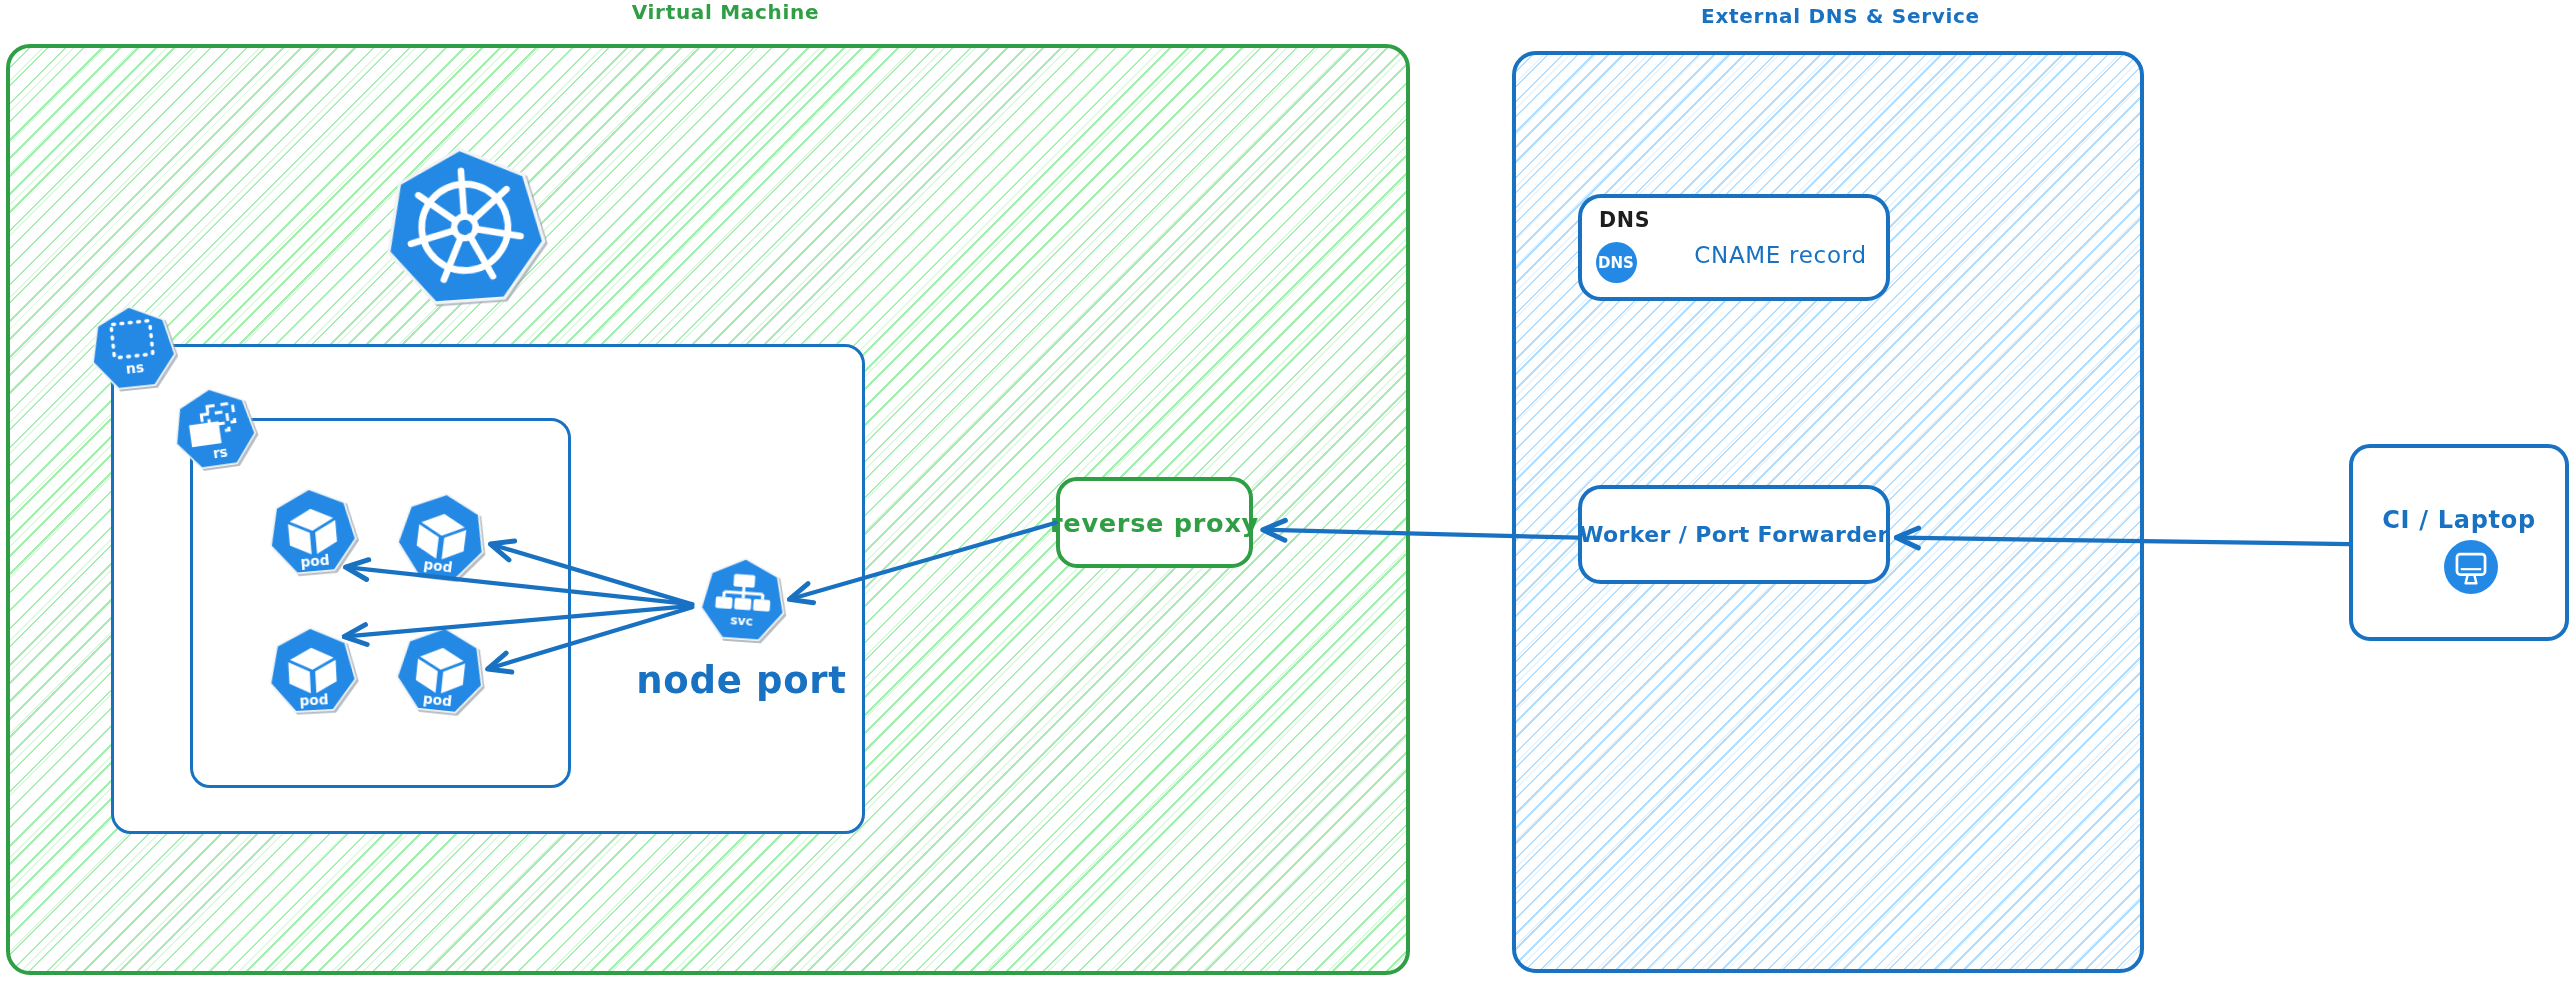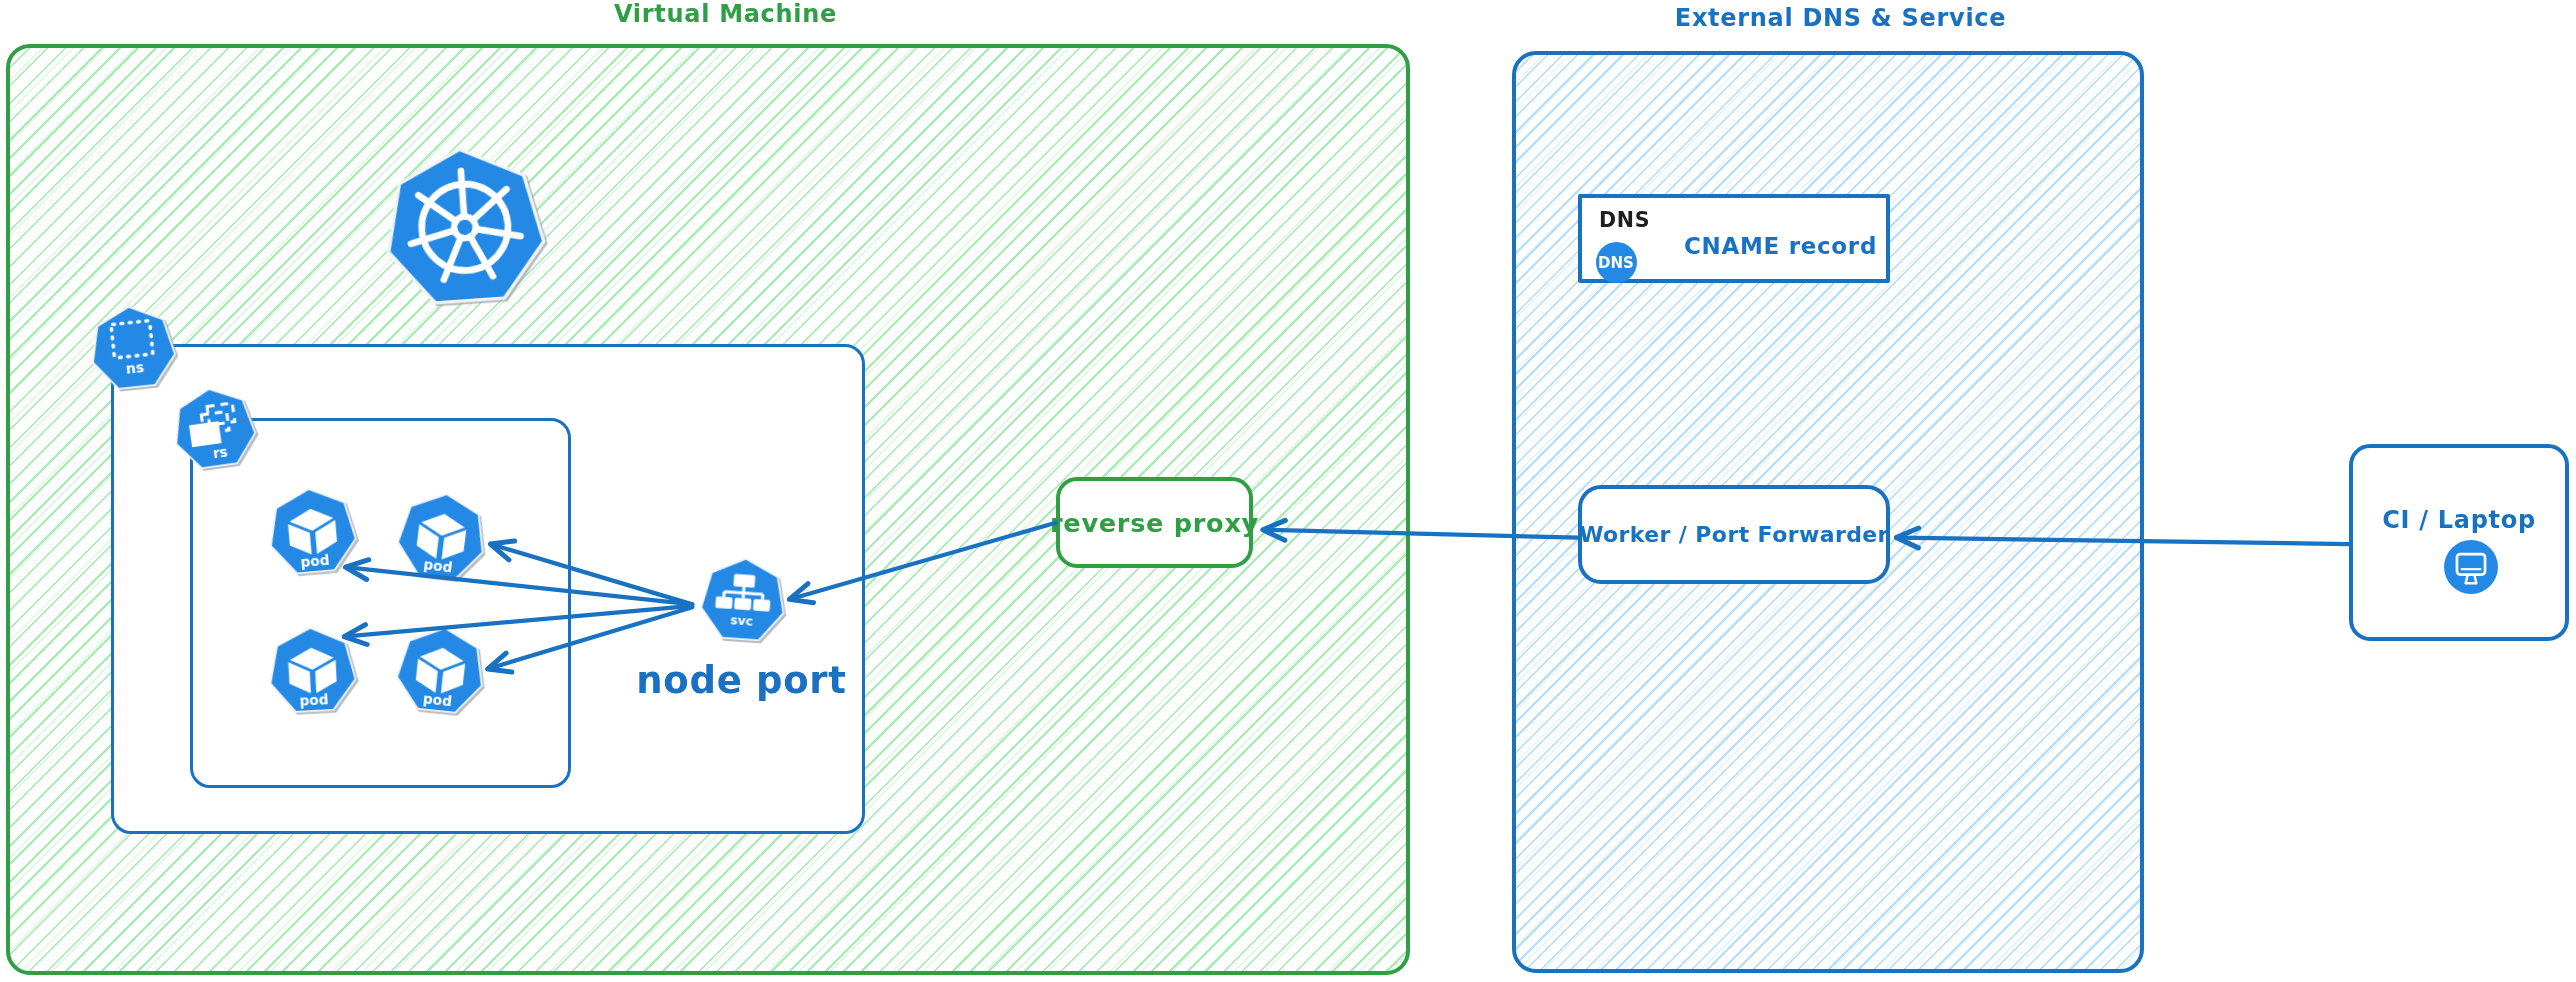--- a/index.html
+++ b/index.html
@@ -20,34 +20,34 @@
     left:1512px;top:51px;width:632px;height:922px;border:4.3px solid #1971c2;border-radius:24px;
     background-image:
       repeating-linear-gradient(135deg, rgba(165,216,255,0.85) 0 1.7px, transparent 1.7px 10.7px),
       repeating-linear-gradient(135deg, rgba(208,235,255,0.55) 0 1.4px, transparent 1.4px 18.5px);
   }
   .white-box{position:absolute;box-sizing:border-box;background:#fff;border:3.6px solid #1971c2;border-radius:20px;}
   .ns-box{left:111px;top:344px;width:754px;height:490px;}
   .rs-box{left:190px;top:418px;width:381px;height:370px;}
   .rp-box{left:1056px;top:477px;width:197px;height:91px;border:4.3px solid #2f9e44;border-radius:21px;
           display:flex;align-items:center;justify-content:center;}
-  .dns-box{left:1578px;top:194px;width:312px;height:89px;border-width:4.3px;border-radius:2px;}
+  .dns-box{left:1578px;top:194px;width:312px;height:107px;border-width:4.3px;border-radius:23px;}
   .worker-box{left:1578px;top:485px;width:312px;height:99px;border-width:4.3px;border-radius:23px;
           display:flex;align-items:center;justify-content:center;}
   .ci-box{left:2349px;top:444px;width:220px;height:197px;border-width:4.3px;border-radius:21px;}
   
-  .region-title{position:absolute;font-size:24px;font-weight:700;letter-spacing:0.7px;text-align:center;}
+  .region-title{position:absolute;font-size:20px;font-weight:700;letter-spacing:0.7px;text-align:center;}
   .vm-title{left:548px;top:0px;width:355px;color:#2f9e44;}
   .ext-title{left:1663px;top:4.3px;width:355px;color:#1971c2;}
   .rp-label{color:#2f9e44;font-size:25.6px;font-weight:700;letter-spacing:0.7px;white-space:nowrap;}
   .node-port-label{left:635px;top:659px;width:213px;text-align:center;color:#1971c2;font-size:37px;font-weight:700;letter-spacing:0.7px;}
   .worker-label{color:#1971c2;font-size:22px;font-weight:700;letter-spacing:0.4px;white-space:nowrap;}
   .dns-header{position:absolute;left:17px;top:10px;color:#1e1e1e;font-size:20.6px;font-weight:700;letter-spacing:0.7px;}
   .dns-record{position:absolute;left:107px;right:14px;top:28px;bottom:14px;display:flex;align-items:center;justify-content:center;
-              color:#1971c2;font-size:23px;font-weight:700;letter-spacing:0.7px;white-space:nowrap;}
+              color:#1971c2;font-size:23px;font-weight:400;letter-spacing:0.7px;white-space:nowrap;}
   .dns-badge{position:absolute;left:13.5px;top:44px;width:41px;height:41px;border-radius:50%;background:#2389e5;
              display:flex;align-items:center;justify-content:center;color:#fff;font-size:15px;font-weight:700;}
   .ci-label{position:absolute;left:0;top:58px;width:100%;text-align:center;color:#1971c2;font-size:24px;font-weight:700;letter-spacing:0.7px;}
   .ci-badge{position:absolute;left:91px;top:92px;width:54px;height:54px;border-radius:50%;background:#2389e5;}
   .ci-badge svg{position:absolute;left:0;top:0;width:100%;height:100%;}
   
   .icon{position:absolute;overflow:visible;filter:drop-shadow(2.1px 2.8px 0 rgba(158,166,174,0.75));}
   .icon-label{fill:#ffffff;font-weight:700;text-anchor:middle;font-family:"DejaVu Sans","Liberation Sans",sans-serif;}
   
   .arrows{position:absolute;left:0;top:0;pointer-events:none;}

